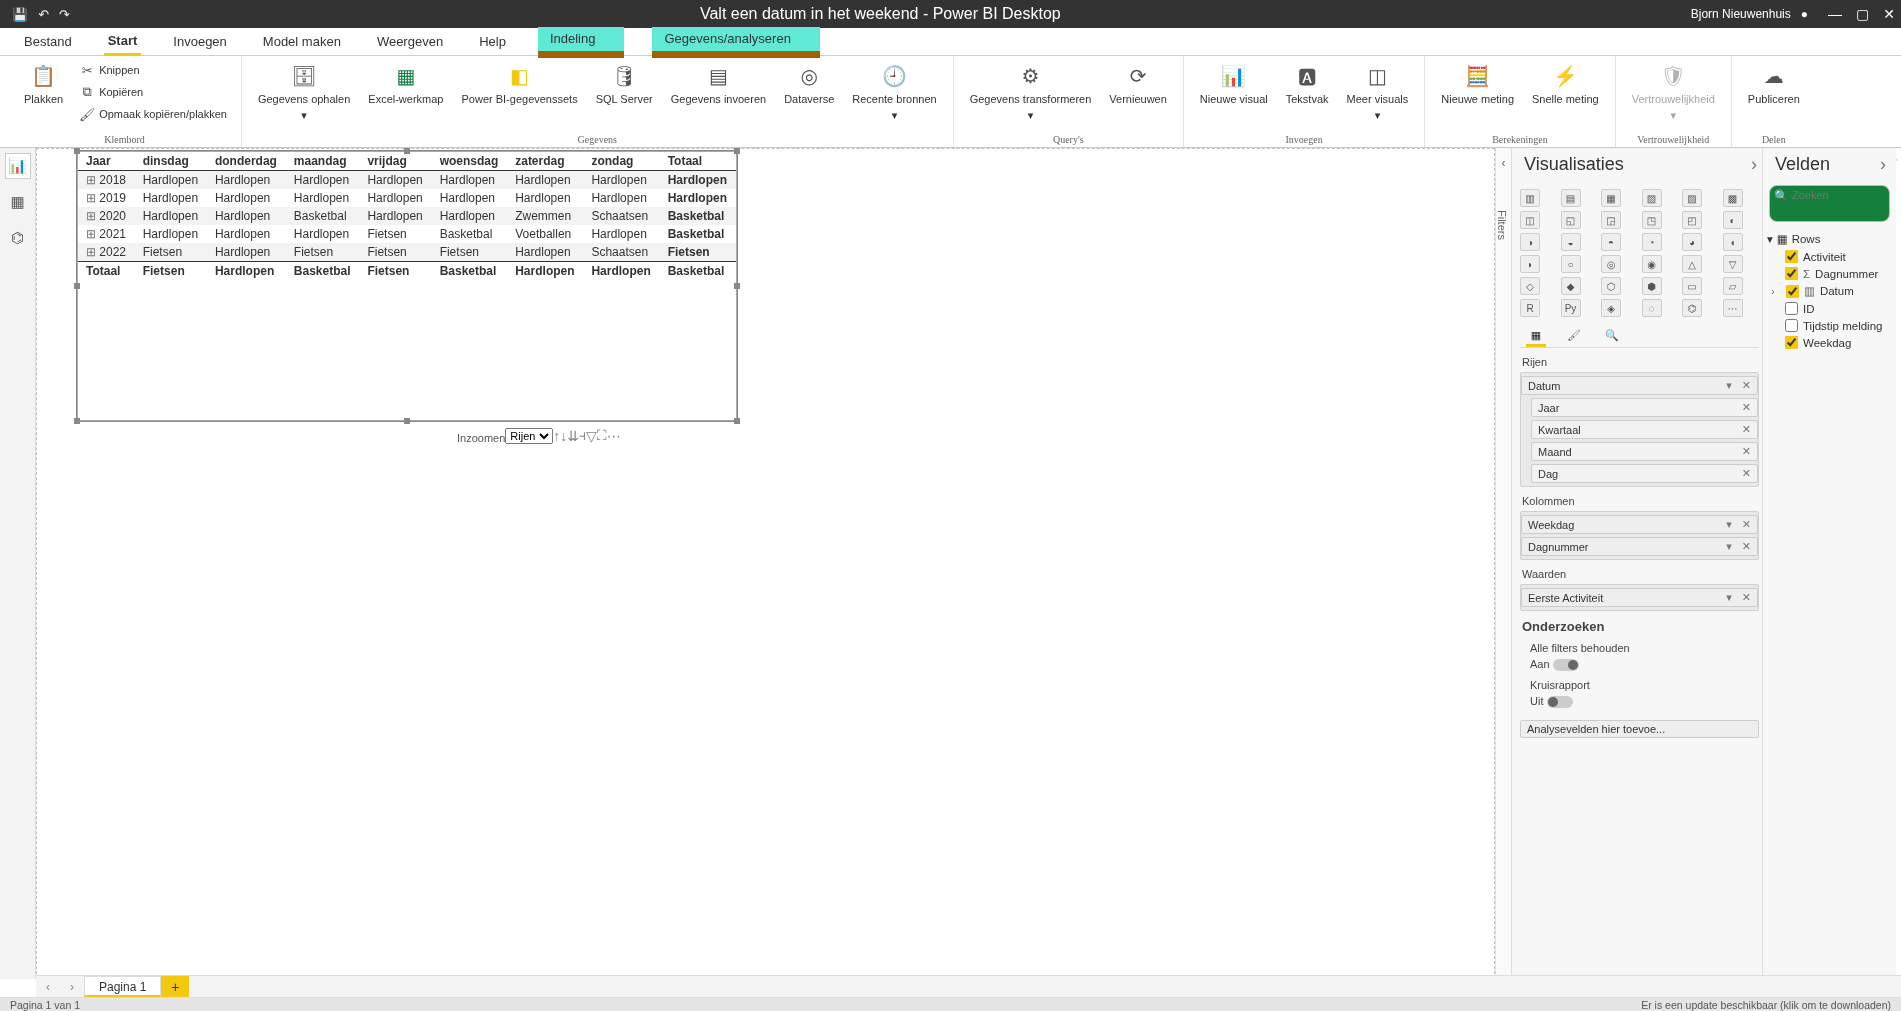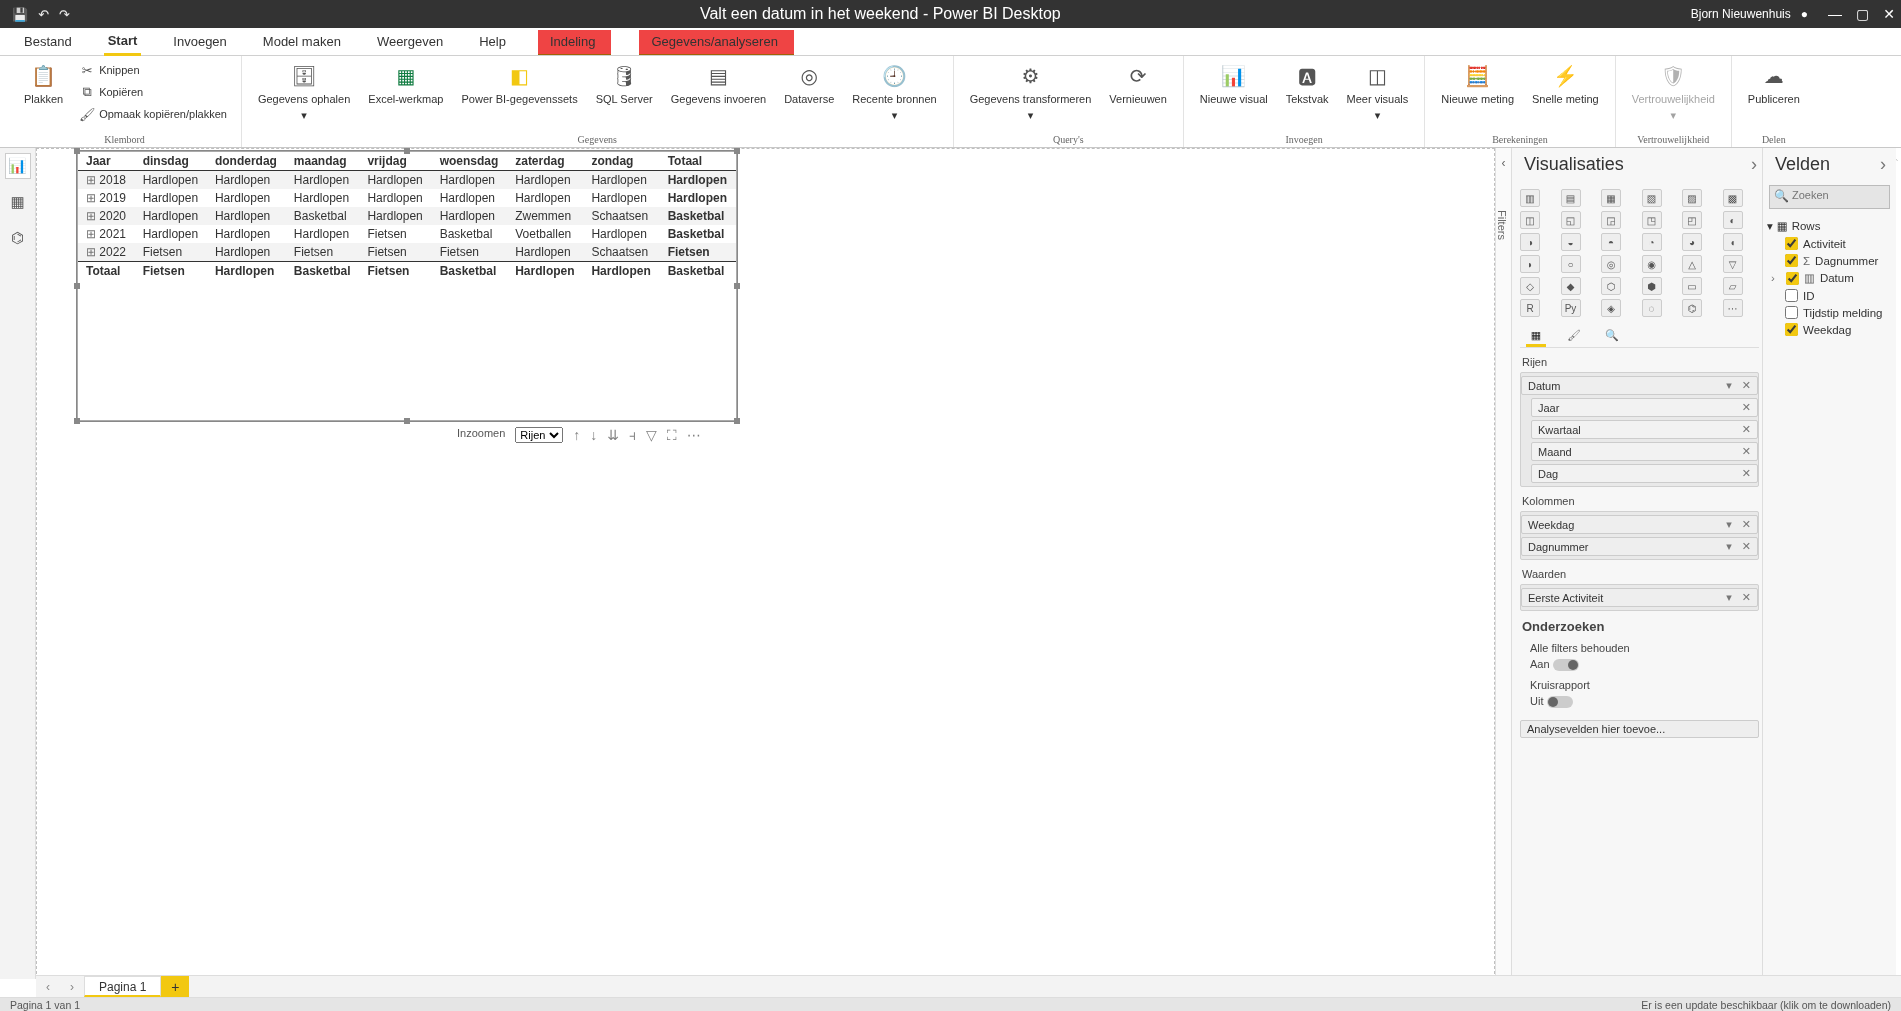--- a/index.html
+++ b/index.html
@@ -8,21 +8,21 @@
 .titlebar { height:28px; background:#333333; color:#fff; display:flex; align-items:center; padding:0 6px; }
 .titlebar .qat { display:flex; gap:10px; margin-left:6px; }
 .titlebar .qat span { opacity:.9; font-size:13px; }
 .titlebar .title { flex:1; text-align:center; font-size:16px; }
 .titlebar .user { display:flex; align-items:center; gap:10px; }
 .titlebar .winbtn { display:flex; gap:14px; margin-left:20px; font-size:14px; }
 
 .ribbon-tabs { height:28px; background:#fff; display:flex; gap:28px; padding:0 20px; border-bottom:1px solid #d0d0d0; align-items:center; }
 .ribbon-tabs .tab { padding:4px 4px 5px 4px; font-size:13px; cursor:pointer; color:#333; }
 .ribbon-tabs .tab.active { border-bottom:3px solid #F2C811; font-weight:600; margin-bottom:-1px; }
-.ribbon-tabs .tab.hl { background:#ef4444; border-bottom:1px solid #a16207; margin-bottom:-1px; padding-left:12px; padding-right:16px; }
+.ribbon-tabs .tab.hl { background:#5eead4; border-bottom:7px solid #a16207; margin-bottom:-1px; padding-left:12px; padding-right:29px; }
 
 .ribbon { height:92px; background:#fff; border-bottom:1px solid #c8c8c8; display:flex; padding:0 8px; }
 .rgroup { border-right:1px solid #e3e3e3; padding:4px 10px 2px 10px; display:flex; flex-direction:column; justify-content:space-between; }
 .rgroup .top { display:flex; gap:6px; flex:1; }
 .rgroup .glabel { text-align:center; font-size:10px; color:#666; margin-top:2px;font-family:Liberation Serif, serif; }
 .rbtn-sm { display:flex; align-items:center; gap:4px; font-size:11px; padding:2px 4px; cursor:pointer; }
 .rbtn-lg { display:flex; flex-direction:column; align-items:center; justify-content:flex-start; gap:2px; font-size:11px; padding:2px 6px; cursor:pointer; text-align:center; line-height:1.3; min-width:44px; }
 .rico { width:28px; height:28px; display:flex; align-items:center; justify-content:center; font-size:20px; color:#555; }
 .rico.sm { width:16px; height:16px; font-size:13px; }
 .rbtn-lg.disabled { opacity:.45; }
@@ -40,21 +40,21 @@
 .h-l { left:-4px; top:50%; margin-top:-3px; }
 .h-r { right:-4px; top:50%; margin-top:-3px; }
 .h-tl{ top:-4px; left:-4px; } .h-tr{ top:-4px; right:-4px; } .h-bl{ bottom:-4px; left:-4px; } .h-br{ bottom:-4px; right:-4px; }
 .matrix { width:100%; border-collapse:collapse; font-size:12px; }
 .matrix th, .matrix td { text-align:left; padding:2px 8px; white-space:nowrap; height:18px; }
 .matrix thead th { border-bottom:1px solid #333; font-weight:600; }
 .matrix tbody tr:nth-child(odd){ background:#f3f3f3; }
 .matrix tbody tr:last-child td { border-top:1px solid #333; font-weight:700; background:#fff; }
 .matrix td.total, .matrix th.total { font-weight:700; }
 .expand { display:inline-block; width:10px; color:#777; }
-.visual-toolbar { position:absolute; top:278px; left:420px; display:flex; align-items:flex-start; gap:10px; font-size:11px; color:#555; }
+.visual-toolbar { position:absolute; top:278px; left:420px; display:flex; align-items:flex-end; font-size:11px; color:#555; }
 .visual-toolbar select { font-size:11px; }
 .visual-toolbar .tb { cursor:pointer; opacity:.75; font-size:14px; }
 
 .filters-strip { position:absolute; top:148px; right:390px; width:16px; bottom:32px; border-left:1px solid #e0e0e0; background:#fafafa; }
 .filters-strip .lab { writing-mode:vertical-rl; font-size:11px; color:#666; margin-top:40px; }
 .filters-strip .chev { text-align:center; margin-top:8px; color:#666; }
 
 .pane { position:absolute; top:148px; bottom:32px; background:#f7f7f7; border-left:1px solid #ddd; display:flex; flex-direction:column; }
 .pane.viz { right:134px; width:256px; }
 .pane.fields { right:5px; width:134px; }
@@ -68,21 +68,21 @@
 .subtabs .st.active { border-bottom-color:#F2C811; color:#222; }
 .section-label { font-size:11px; color:#444; margin:8px 2px 4px 2px; }
 .well { background:#e9e9e9; border:1px solid #d0d0d0; border-radius:2px; }
 .pill { background:#eee; border:1px solid #ccc; border-radius:2px; padding:2px 6px; margin:3px 0; display:flex; justify-content:space-between; align-items:center; font-size:11px; color:#333; }
 .pill.sub { margin-left:10px; background:#f2f2f2; }
 .pill .x { color:#777; cursor:pointer; margin-left:6px; }
 .pill .dd { color:#777; margin-left:auto; margin-right:4px; }
 .toggle { display:inline-block; width:26px; height:12px; border-radius:6px; background:#ccc; position:relative; vertical-align:middle; }
 .toggle::after { content:""; position:absolute; width:10px; height:10px; border-radius:50%; background:#666; top:1px; left:1px; }
 .toggle.on::after { left:auto; right:1px; }
-.search { width:100%; padding:3px 6px 7px 22px; border:1px solid #bbb; border-radius:0; font-size:11px; background:#e5e5e5; }
+.search { width:100%; padding:3px 6px 20px 22px; border:1px solid #bbb; border-radius:8px; font-size:11px; background:#15803d; }
 .search-wrap { position:relative; margin:4px 6px; }
 .search-wrap .sico { position:absolute; left:5px; top:4px; color:#888; font-size:12px; }
 .field-tree { padding:4px; font-size:11.5px; }
 .field-tree .grp { display:flex; align-items:center; gap:4px; padding:2px 0; }
 .field-tree .fld { display:flex; align-items:center; gap:5px; padding:2px 0 2px 18px; }
 .field-tree input[type=checkbox]{ accent-color:#F2C811; }
 .drill { padding:4px 0 4px 10px; color:#444; }
 
 .pagetabs { position:absolute; left:36px; right:0; bottom:14px; height:22px; background:#f3f3f3; display:flex; align-items:stretch; border-top:1px solid #ddd; }
 .pagetabs .nav { width:24px; display:flex; align-items:center; justify-content:center; color:#888; cursor:pointer; }

